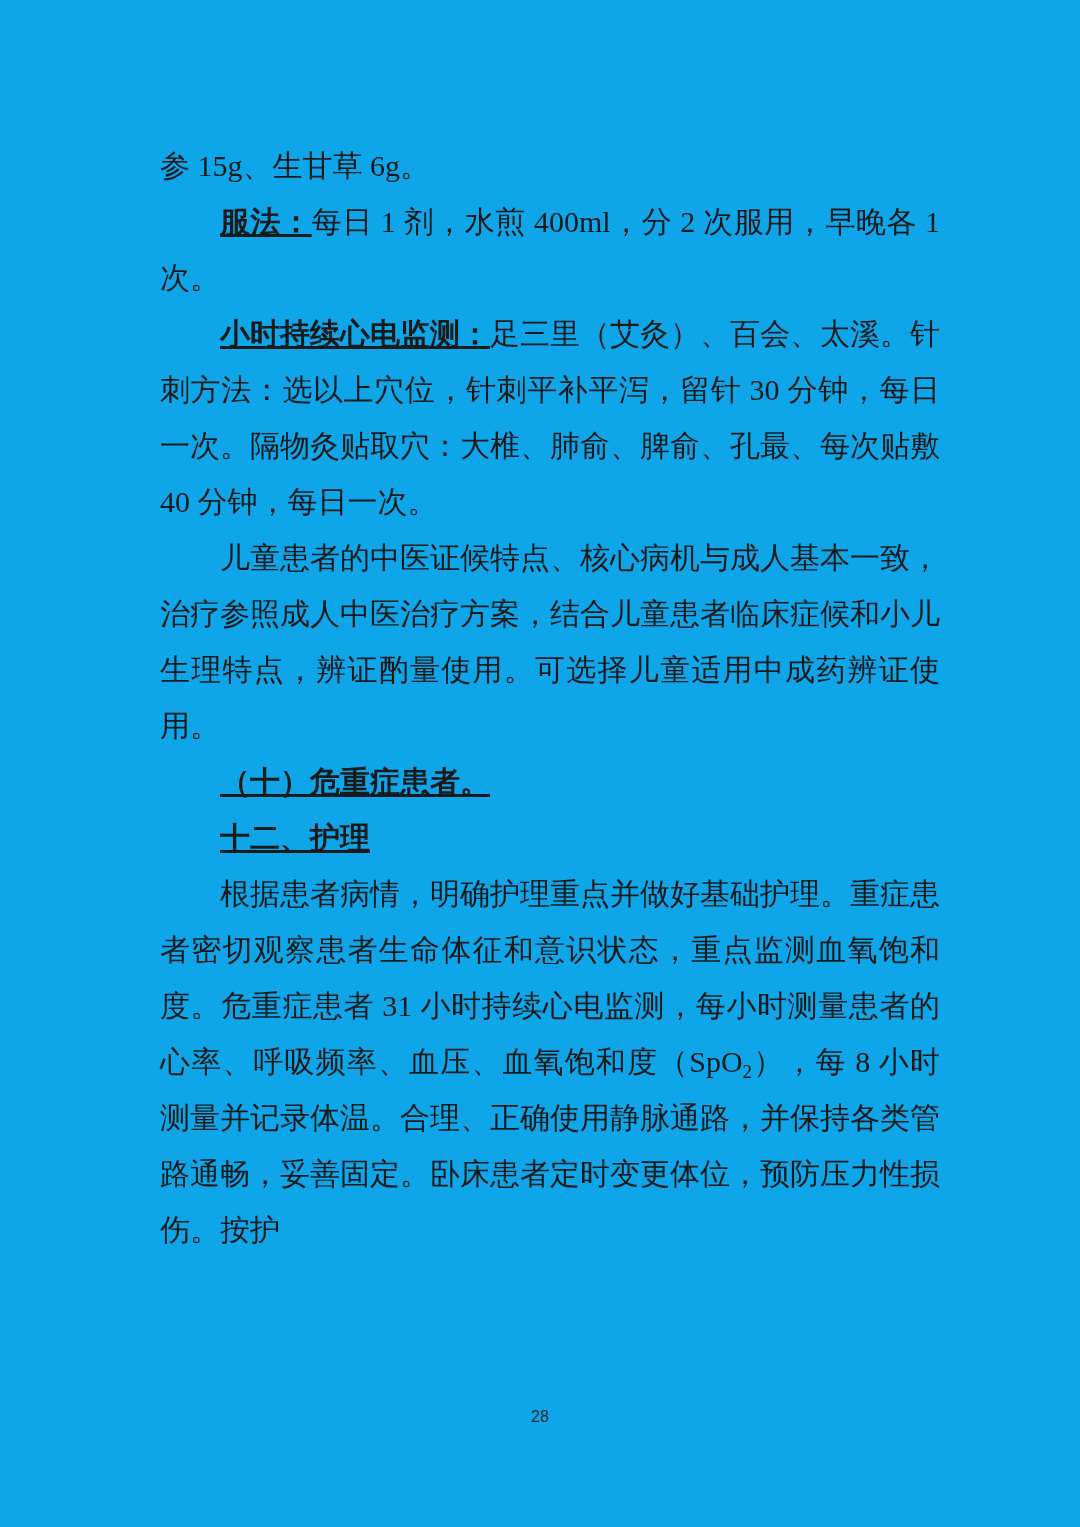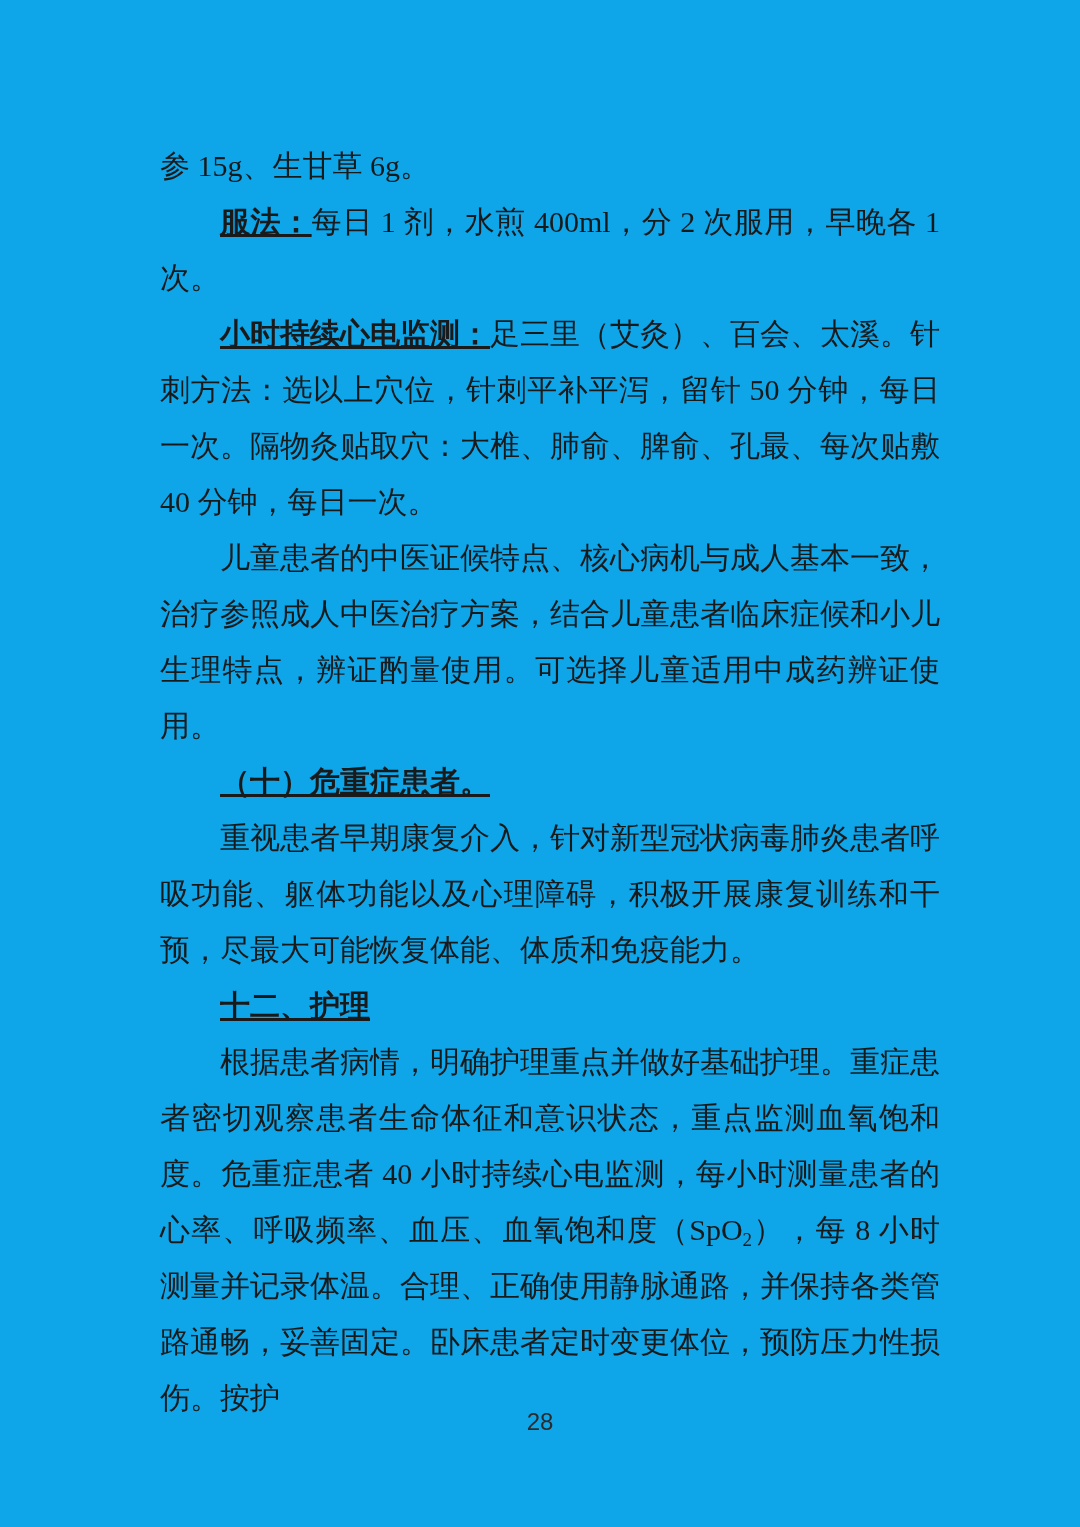--- a/index.html
+++ b/index.html
@@ -52,32 +52,31 @@
     line-height: 0;
     vertical-align: -6px;
   }
   .page-number {
     position: absolute;
     top: 1408px;
     left: 0;
     width: 1080px;
     text-align: center;
     font-family: "Liberation Sans", "DejaVu Sans", sans-serif;
-    font-size: 24px;
+    font-size: 16px;
     color: #2b2b2b;
   }
 </style>
 </head>
 <body style="background: rgb(255, 255, 255);">
 
 <div class="page" style="color: rgb(26, 26, 26);">
   <div class="body-text">
       <p class="para"><span>参 15g、生甘草 6g。</span></p>
       <p class="para indent"><span class="bold">服法：</span><span>每日 1 剂，水煎 400ml，分 2 次服用，早晚各 1 次。</span></p>
-      <p class="para indent"><span class="bold">小时持续心电监测：</span><span>足三里（艾灸）、百会、太溪。针刺方法：选以上穴位，针刺平补平泻，留针 50 分钟，每日一次。隔物灸贴取穴：大椎、肺俞、脾俞、孔最、每次贴敷 40 分钟，每日一次。</span></p>
+      <p class="para indent"><span class="bold">小时持续心电监测：</span><span>足三里（艾灸）、百会、太溪。针刺方法：选以上穴位，针刺平补平泻，留针 30 分钟，每日一次。隔物灸贴取穴：大椎、肺俞、脾俞、孔最、每次贴敷 40 分钟，每日一次。</span></p>
       <p class="para indent"><span>儿童患者的中医证候特点、核心病机与成人基本一致，治疗参照成人中医治疗方案，结合儿童患者临床症候和小儿生理特点，辨证酌量使用。可选择儿童适用中成药辨证使用。</span></p>
       <p class="para indent heading-l2"><span class="bold">（十）危重症患者。</span></p>
-      <p class="para indent"><span>重视患者早期康复介入，针对新型冠状病毒肺炎患者呼吸功能、躯体功能以及心理障碍，积极开展康复训练和干预，尽最大可能恢复体能、体质和免疫能力。</span></p>
       <p class="para indent heading-l1"><span class="bold">十二、护理</span></p>
-      <p class="para indent"><span>根据患者病情，明确护理重点并做好基础护理。重症患者密切观察患者生命体征和意识状态，重点监测血氧饱和度。危重症患者 40 小时持续心电监测，每小时测量患者的心率、呼吸频率、血压、血氧饱和度（SpO</span><sub>2</sub><span>），每 8 小时测量并记录体温。合理、正确使用静脉通路，并保持各类管路通畅，妥善固定。卧床患者定时变更体位，预防压力性损伤。按护</span></p>
+      <p class="para indent"><span>根据患者病情，明确护理重点并做好基础护理。重症患者密切观察患者生命体征和意识状态，重点监测血氧饱和度。危重症患者 31 小时持续心电监测，每小时测量患者的心率、呼吸频率、血压、血氧饱和度（SpO</span><sub>2</sub><span>），每 8 小时测量并记录体温。合理、正确使用静脉通路，并保持各类管路通畅，妥善固定。卧床患者定时变更体位，预防压力性损伤。按护</span></p>
     </div>
   <div class="page-number">28</div>
 </div>
 
 </body></html>

